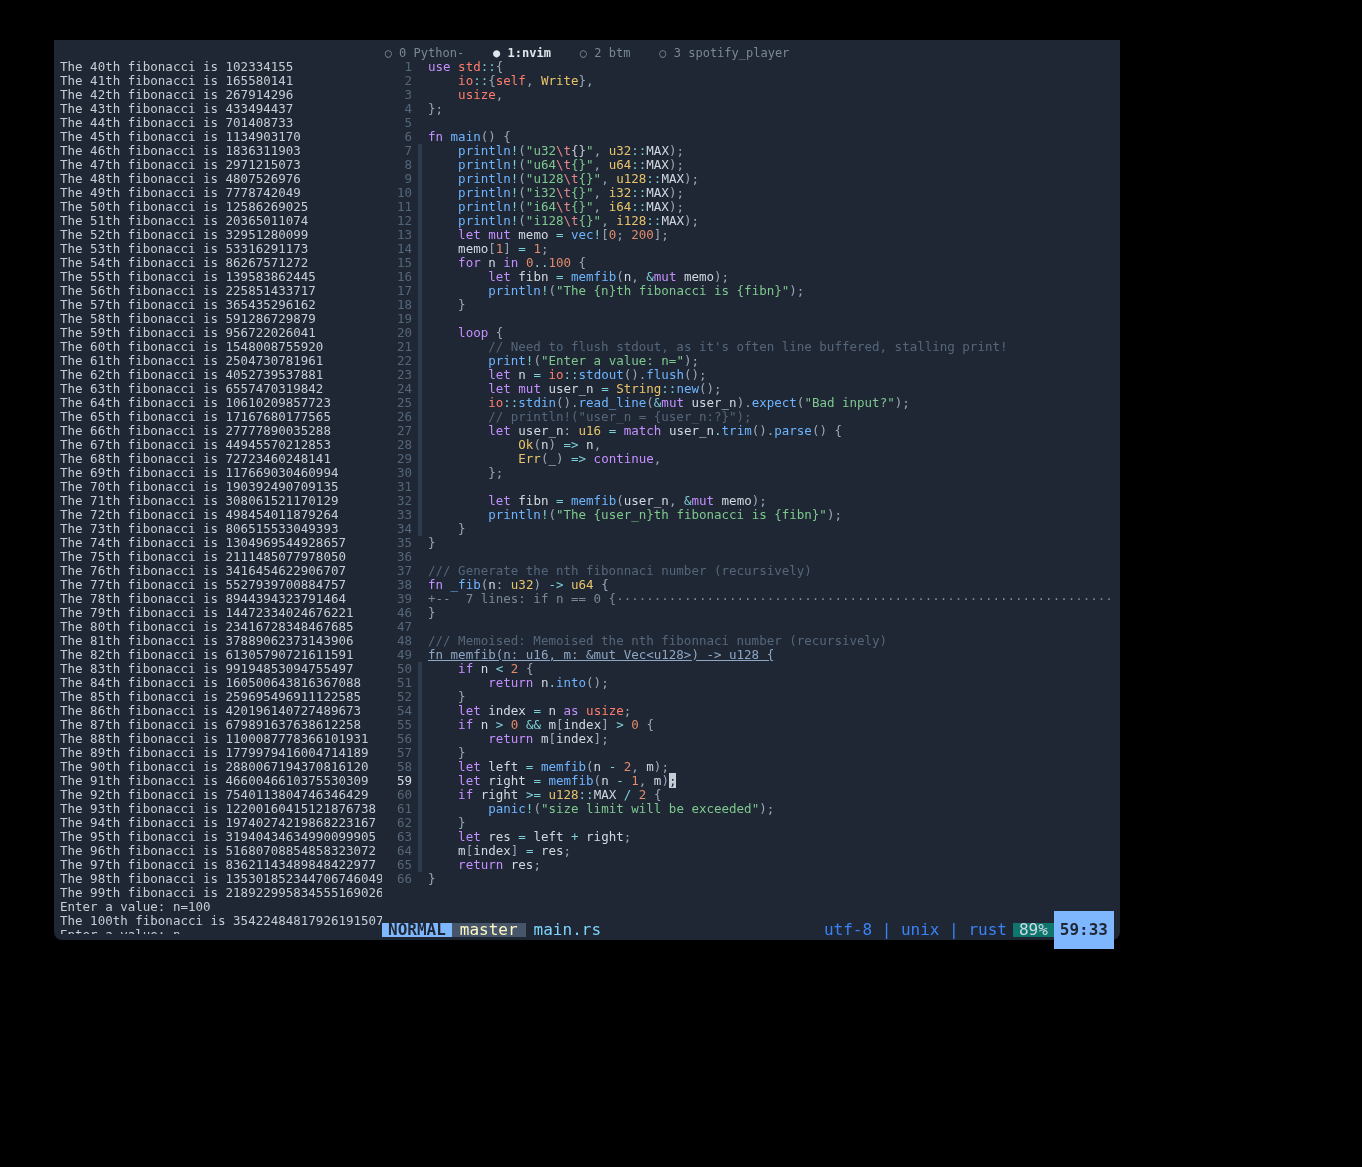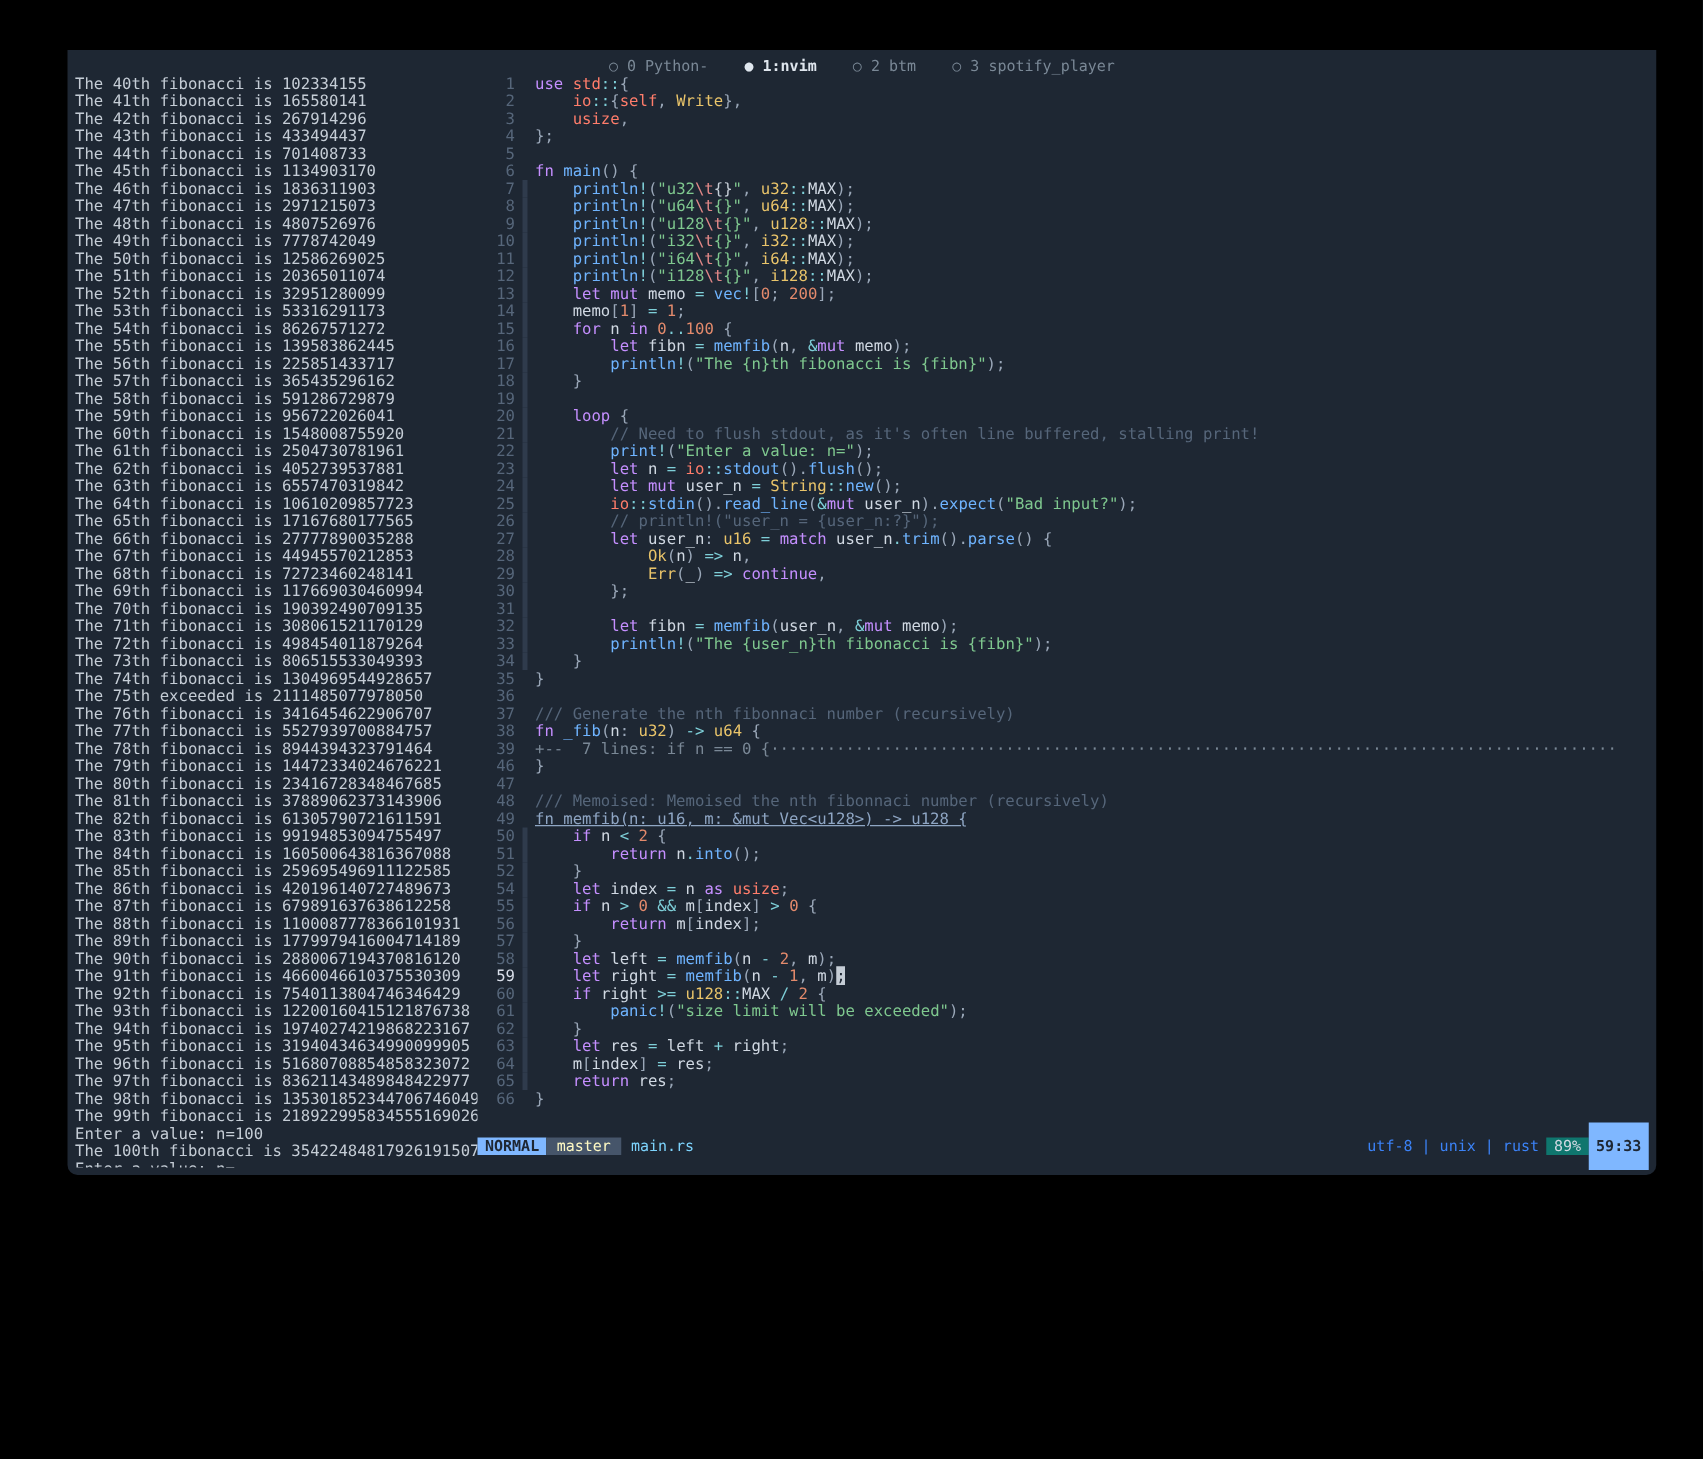--- a/index.html
+++ b/index.html
@@ -1,30 +1,30 @@
 <!DOCTYPE html>
 <html><head>
 <meta charset="utf-8">
 <style>
 html,body{margin:0;padding:0;background:#000;width:1362px;height:1167px;overflow:hidden}
-.screen{position:absolute;left:54px;top:40px;width:1271px;height:900px;background:#1e2733;font-family:'Menlo','Consolas',monospace;font-size:12.5px;line-height:14px;color:#c5cdd6;border-radius:0 0 8px 8px}
+.screen{position:absolute;left:54px;top:40px;width:1066px;height:900px;background:#1e2733;font-family:'Menlo','Consolas',monospace;font-size:12.5px;line-height:14px;color:#c5cdd6;border-radius:0 0 8px 8px}
 .tabs{position:absolute;top:6px;left:0;right:0;text-align:center;color:#7a8896;font-size:12px}
 .tabs .active{color:#dfe6ee;font-weight:bold}
 .tabs .dot-o{color:#7a8896}
 .tabs .dot-f{color:#dfe6ee}
 .left{position:absolute;left:6px;top:20px;width:322px;bottom:6px;overflow:hidden;color:#c5cdd6}
 .left .row{white-space:pre}
 .right{position:absolute;left:328px;top:20px;right:6px;bottom:24px;overflow:hidden}
 .code-row{display:flex;white-space:pre}
 .ln{width:30px;text-align:right;color:#56667a;flex:none;margin-right:6px}
 .ln.cur{color:#d8dee9}
 .bar{width:4px;flex:none;background:#2f3b4c;margin-right:6px}
 .bar.none{background:transparent}
 .code{flex:1}
-.status{position:absolute;left:328px;right:6px;bottom:14px;height:18px;display:flex;align-items:center;font-size:12px}
+.status{position:absolute;left:328px;right:6px;bottom:1px;height:18px;display:flex;align-items:center;font-size:16px}
 .status .mode{background:#7fb7ff;color:#1e2733;padding:0 6px;font-weight:bold}
 .status .branch{background:#46556a;color:#fef9c3;padding:0 8px}
 .status .file{color:#7dd3fc;padding:0 8px}
 .status .spacer{flex:1}
 .status .meta{color:#3b82f6;padding:0 6px}
 .status .pct{background:#0f766e;color:#d0d8e2;padding:0 6px}
 .status .pos{background:#7fb7ff;color:#1e2733;padding:12px 6px;font-weight:bold}
 
 .kw{color:#c58fff}      
 .kw2{color:#ff7d6b}     
@@ -85,21 +85,21 @@
       <div class="row">The 65th fibonacci is 17167680177565</div>
       <div class="row">The 66th fibonacci is 27777890035288</div>
       <div class="row">The 67th fibonacci is 44945570212853</div>
       <div class="row">The 68th fibonacci is 72723460248141</div>
       <div class="row">The 69th fibonacci is 117669030460994</div>
       <div class="row">The 70th fibonacci is 190392490709135</div>
       <div class="row">The 71th fibonacci is 308061521170129</div>
       <div class="row">The 72th fibonacci is 498454011879264</div>
       <div class="row">The 73th fibonacci is 806515533049393</div>
       <div class="row">The 74th fibonacci is 1304969544928657</div>
-      <div class="row">The 75th exceeded is 2111485077978050</div>
+      <div class="row">The 75th fibonacci is 2111485077978050</div>
       <div class="row">The 76th fibonacci is 3416454622906707</div>
       <div class="row">The 77th fibonacci is 5527939700884757</div>
       <div class="row">The 78th fibonacci is 8944394323791464</div>
       <div class="row">The 79th fibonacci is 14472334024676221</div>
       <div class="row">The 80th fibonacci is 23416728348467685</div>
       <div class="row">The 81th fibonacci is 37889062373143906</div>
       <div class="row">The 82th fibonacci is 61305790721611591</div>
       <div class="row">The 83th fibonacci is 99194853094755497</div>
       <div class="row">The 84th fibonacci is 160500643816367088</div>
       <div class="row">The 85th fibonacci is 259695496911122585</div>

